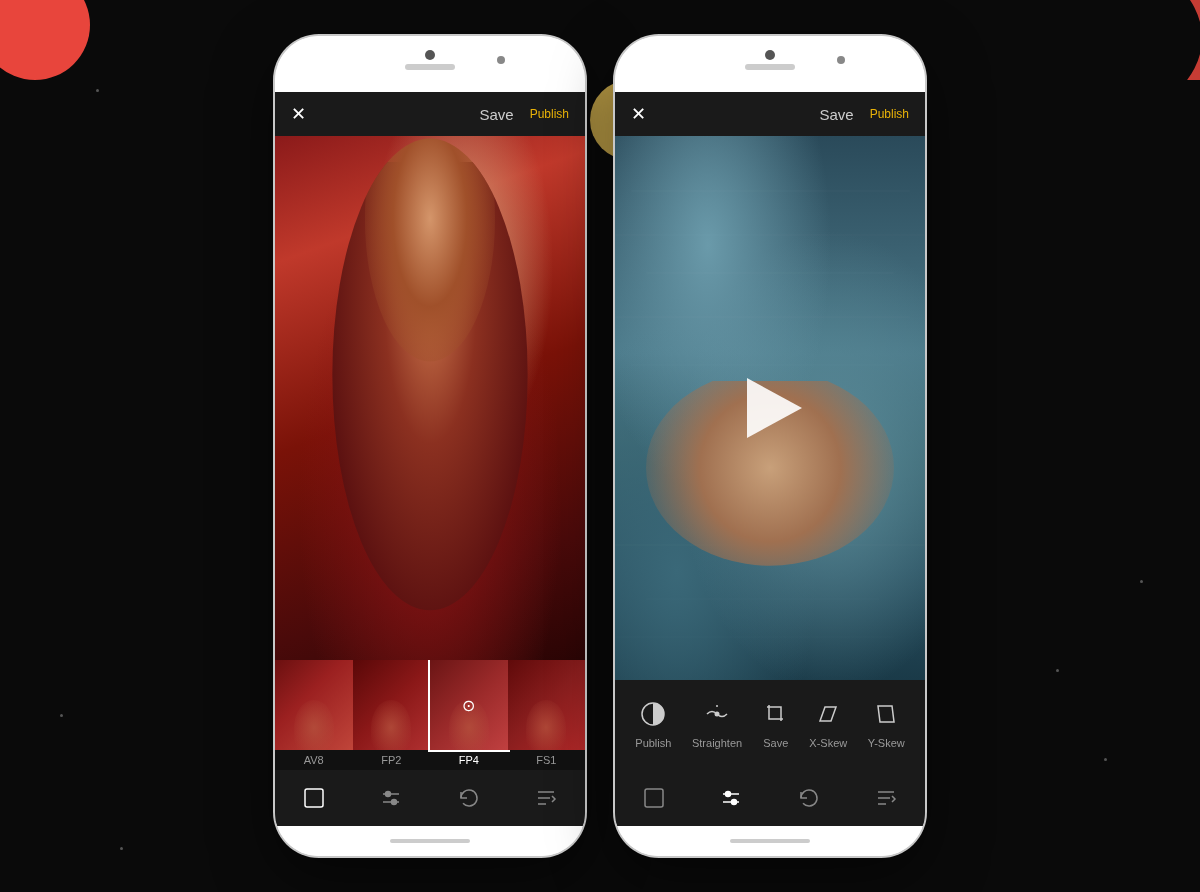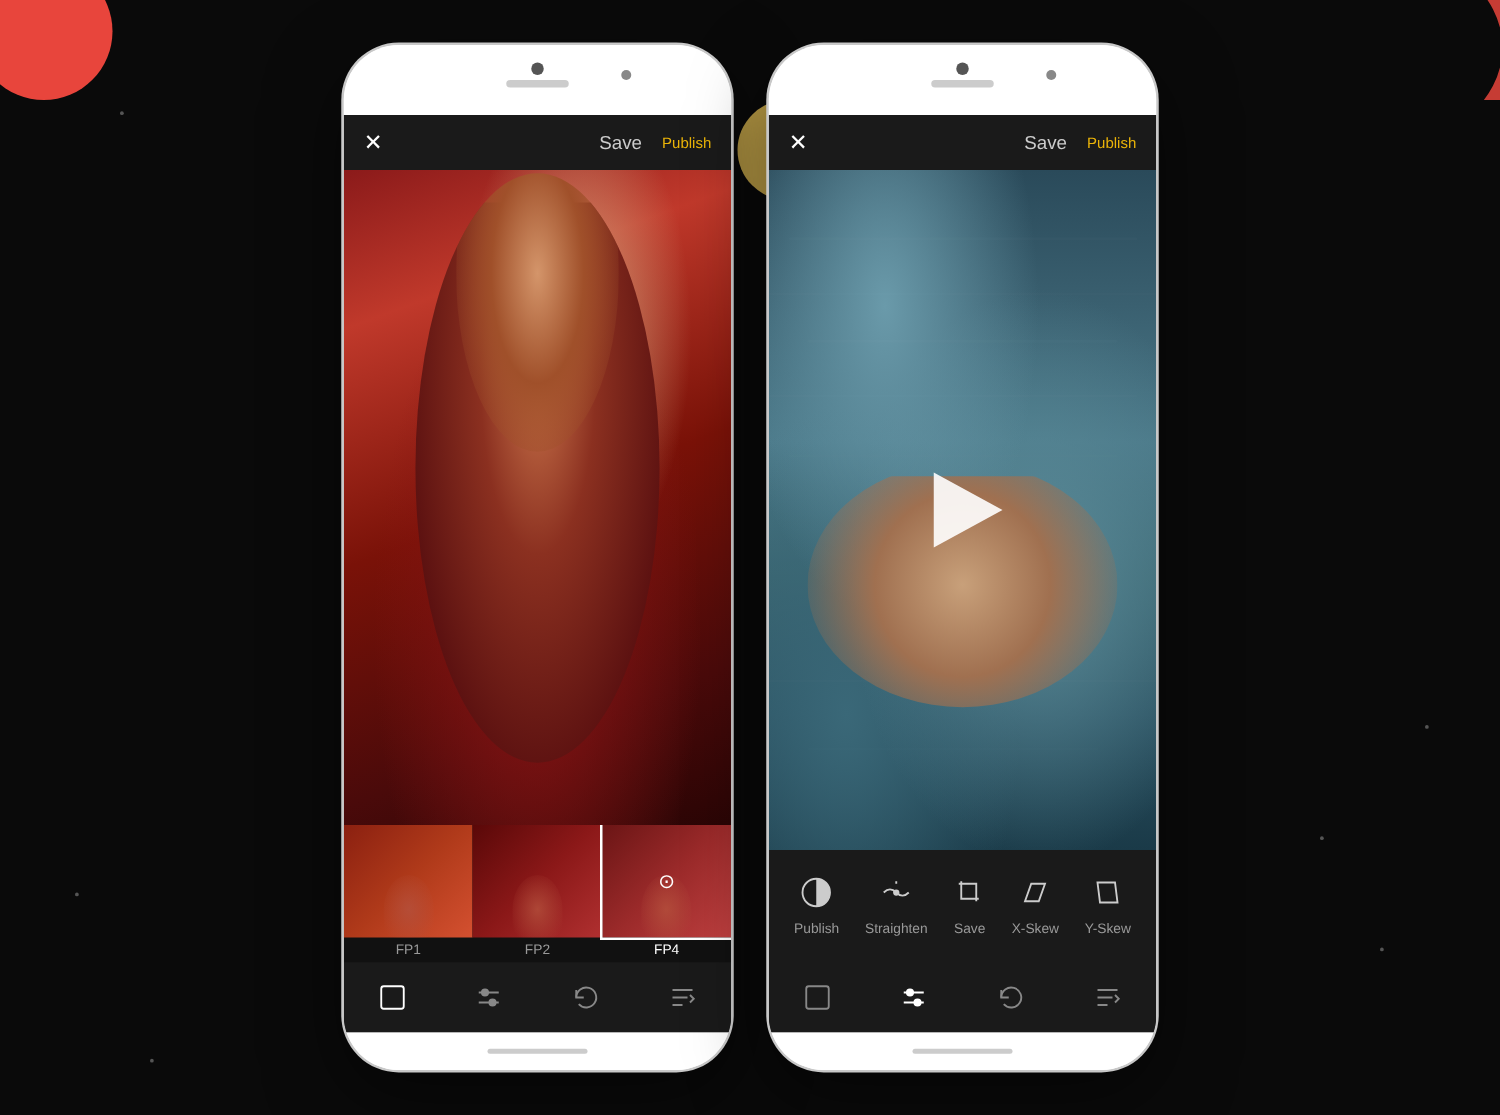--- a/index.html
+++ b/index.html
@@ -477,45 +477,51 @@
       </div>
 
       <div class="photo-area">
         <div class="photo-red">
           <div class="figure-red"></div>
         </div>
       </div>
 
       <div class="filter-strip">
 
-
         <div class="filter-item">
-          <div class="filter-thumb filter-thumb-red2">
+          <div class="filter-thumb filter-thumb-red">
             <div class="mini-figure"></div>
           </div>
-          <span class="filter-label">FP1</span>
-        </div>
+          <span class="filter-label">AV8</span>
+        </div>
+
 
         <div class="filter-item">
           <div class="filter-thumb filter-thumb-red3">
             <div class="mini-figure"></div>
           </div>
           <span class="filter-label">FP2</span>
         </div>
 
         <div class="filter-item">
           <div class="filter-thumb filter-thumb-selected">
             <div class="mini-figure"></div>
             <span class="filter-icon-selected">⊙</span>
           </div>
           <span class="filter-label filter-label-selected">FP4</span>
         </div>
 
 
 
+        <div class="filter-item">
+          <div class="filter-thumb filter-thumb-red6">
+            <div class="mini-figure"></div>
+          </div>
+          <span class="filter-label">FS1</span>
+        </div>
       </div>
 
       <div class="bottom-toolbar">
         <div class="toolbar-icon toolbar-icon-active">
           <svg class="icon-svg" viewBox="0 0 24 24" fill="none" stroke="currentColor" stroke-width="1.5">
             <rect x="3" y="3" width="18" height="18" rx="2"></rect>
           </svg>
         </div>
         <div class="toolbar-icon">
           <svg class="icon-svg" viewBox="0 0 24 24" fill="none" stroke="currentColor" stroke-width="1.5">

